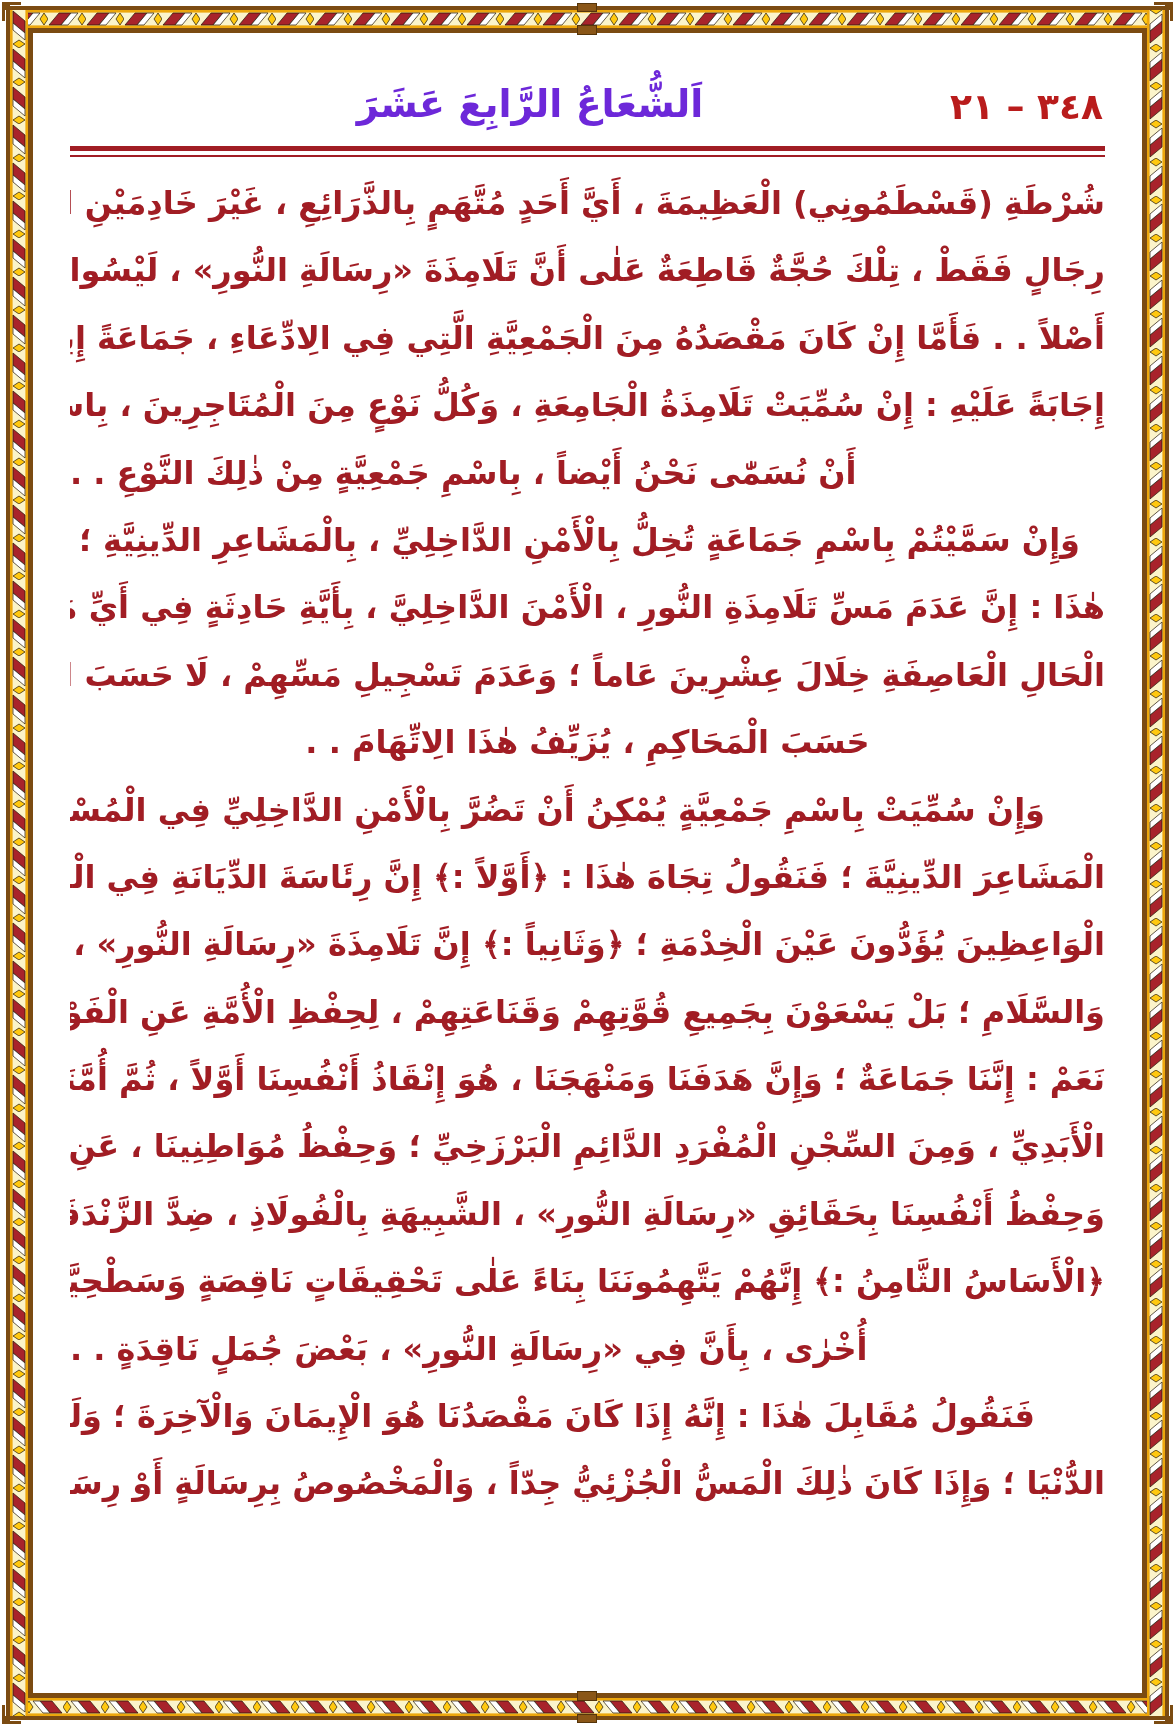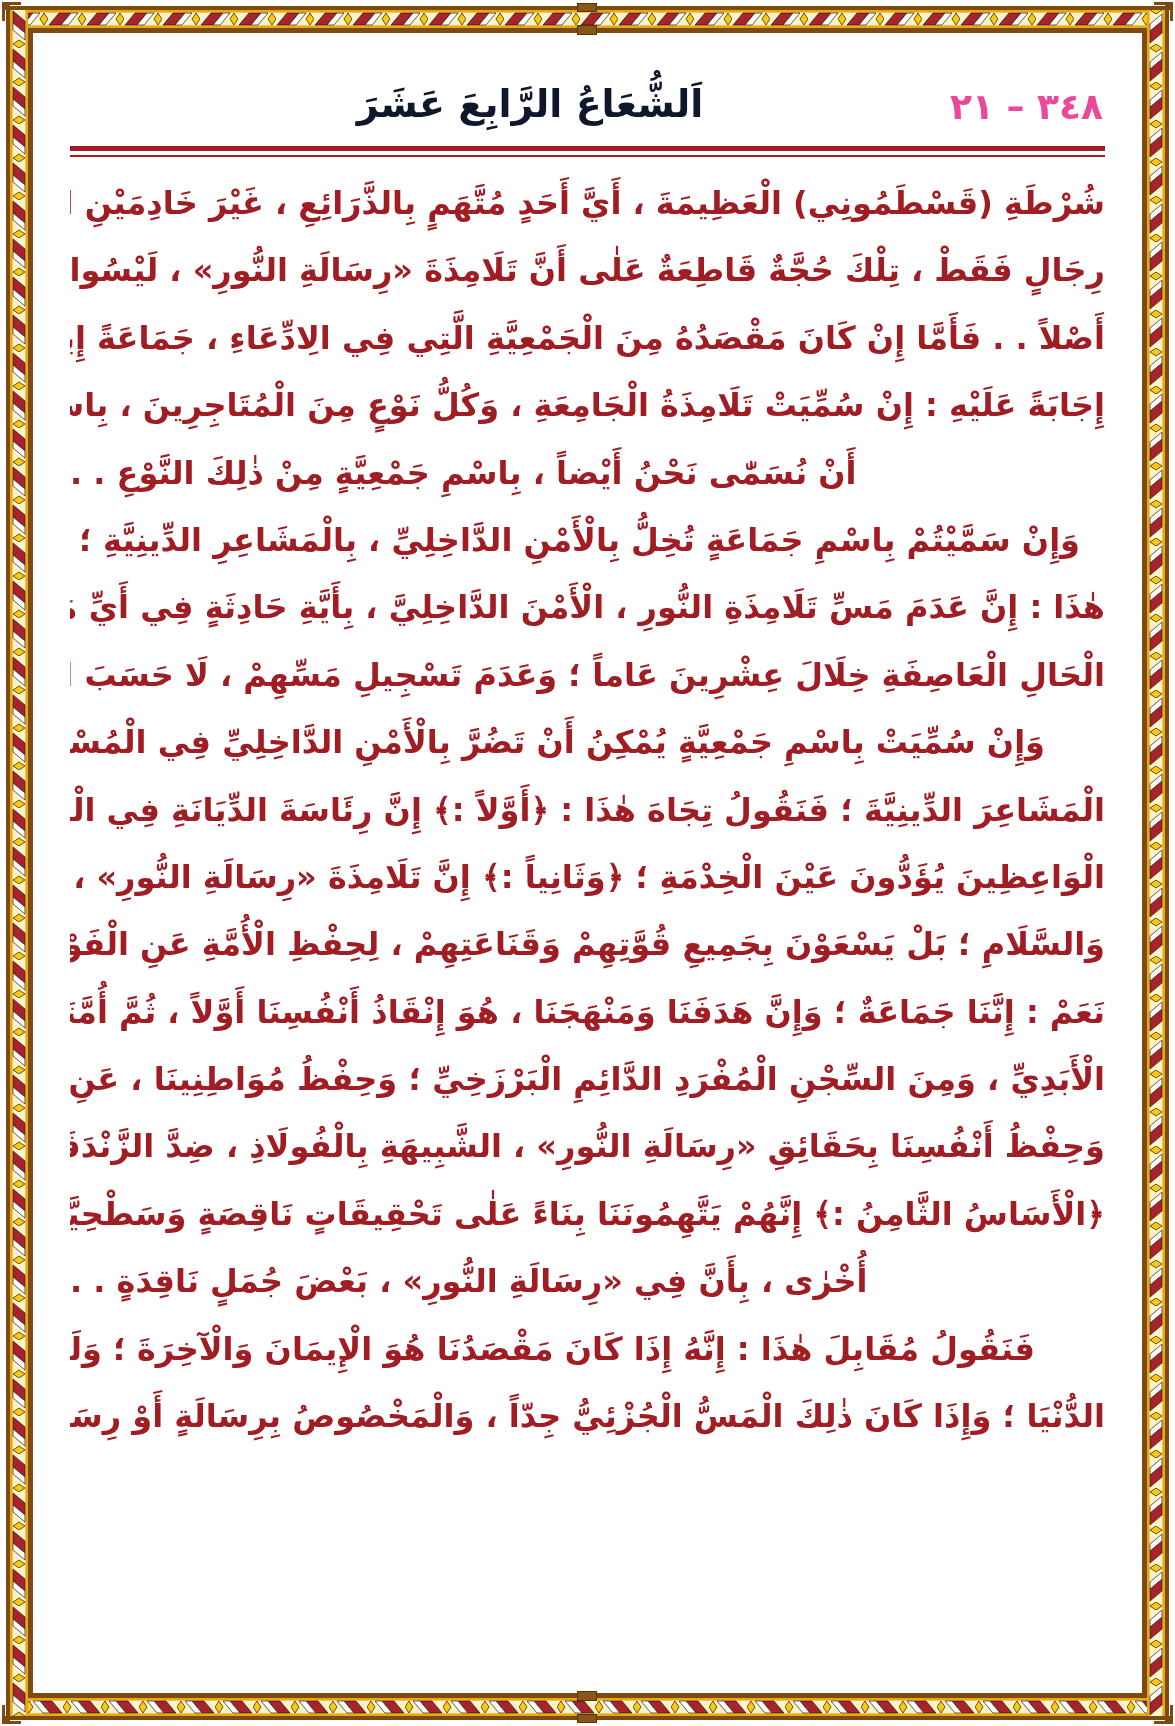--- a/index.html
+++ b/index.html
@@ -32,26 +32,26 @@
   .tab { position:absolute; left:577px; width:20px; background:#8a5617;
          border:1px solid #55350a; box-sizing:border-box; }
   .tab.t1 { top:3px;     height:9px; }
   .tab.t2 { top:25px;    height:10px; }
   .tab.b1 { bottom:3px;  height:9px; }
   .tab.b2 { bottom:25px; height:10px; }
 
   
   .page-number {
     position:absolute; top:86px; right:72px;
-    direction:rtl; color:#ec4899;
+    direction:rtl; color:#b91c1c;
     font-size:36px; font-weight:bold; white-space:nowrap;
   }
   .page-title {
     position:absolute; top:82px; left:330px; width:400px;
-    direction:rtl; text-align:center; color:#0f172a;
+    direction:rtl; text-align:center; color:#6d28d9;
     font-size:38px; font-weight:bold; white-space:nowrap;
   }
   .double-rule {
     position:absolute; left:70px; right:70px; top:146px; height:4px;
     border-top:5px solid #a11d24; border-bottom:2px solid #a11d24;
   }
 
   
   .body-text {
     position:absolute; left:70px; right:70px; top:170px;
@@ -124,20 +124,21 @@
 
   <div class="body-text">
       <div class="line">شُرْطَةِ (قَسْطَمُونِي) الْعَظِيمَةَ ، أَيَّ أَحَدٍ مُتَّهَمٍ بِالذَّرَائِعِ ، غَيْرَ خَادِمَيْنِ اثْنَيْنِ لِي وَغَيْرَ ثَلَاثَةِ</div>
       <div class="line">رِجَالٍ فَقَطْ ، تِلْكَ حُجَّةٌ قَاطِعَةٌ عَلٰى أَنَّ تَلَامِذَةَ «رِسَالَةِ النُّورِ» ، لَيْسُوا جَمْعِيَّةً بِأَيِّ وَجْهٍ</div>
       <div class="line">أَصْلاً . . فَأَمَّا إِنْ كَانَ مَقْصَدُهُ مِنَ الْجَمْعِيَّةِ الَّتِي فِي الِادِّعَاءِ ، جَمَاعَةً إِيمَانِيَّةً وَأُخْرَوِيَّةً ؛ فَنَقُولُ</div>
       <div class="line">إِجَابَةً عَلَيْهِ : إِنْ سُمِّيَتْ تَلَامِذَةُ الْجَامِعَةِ ، وَكُلُّ نَوْعٍ مِنَ الْمُتَاجِرِينَ ، بِاسْمِ جَمْعِيَّاتٍ ؛ فَيُمْكِنُ</div>
       <div class="line align-left">أَنْ نُسَمّٰى نَحْنُ أَيْضاً ، بِاسْمِ جَمْعِيَّةٍ مِنْ ذٰلِكَ النَّوْعِ . .</div>
       <div class="line" style="padding-right: 25px;">وَإِنْ سَمَّيْتُمْ بِاسْمِ جَمَاعَةٍ تُخِلُّ بِالْأَمْنِ الدَّاخِلِيِّ ، بِالْمَشَاعِرِ الدِّينِيَّةِ ؛ فَنَقُولُ مُقَابِلَ</div>
       <div class="line">هٰذَا : إِنَّ عَدَمَ مَسِّ تَلَامِذَةِ النُّورِ ، الْأَمْنَ الدَّاخِلِيَّ ، بِأَيَّةِ حَادِثَةٍ فِي أَيِّ مَكَانٍ ، فِي هٰذِهِ</div>
       <div class="line">الْحَالِ الْعَاصِفَةِ خِلَالَ عِشْرِينَ عَاماً ؛ وَعَدَمَ تَسْجِيلِ مَسِّهِمْ ، لَا حَسَبَ الْحُكُومَةِ ، وَلَا</div>
+      <div class="line align-center">حَسَبَ الْمَحَاكِمِ ، يُزَيِّفُ هٰذَا الِاتِّهَامَ . .</div>
       <div class="line" style="padding-right: 60px;">وَإِنْ سُمِّيَتْ بِاسْمِ جَمْعِيَّةٍ يُمْكِنُ أَنْ تَضُرَّ بِالْأَمْنِ الدَّاخِلِيِّ فِي الْمُسْتَقْبَلِ ، مِنْ تَقْوِيَتِهَا</div>
       <div class="line">الْمَشَاعِرَ الدِّينِيَّةَ ؛ فَنَقُولُ تِجَاهَ هٰذَا : ﴿أَوَّلاً :﴾ إِنَّ رِئَاسَةَ الدِّيَانَةِ فِي الْمُقَدِّمَةِ ، وَجَمِيعَ</div>
       <div class="line">الْوَاعِظِينَ يُؤَدُّونَ عَيْنَ الْخِدْمَةِ ؛ ﴿وَثَانِياً :﴾ إِنَّ تَلَامِذَةَ «رِسَالَةِ النُّورِ» ، لَا يَضُرُّونَ بِالْأَمْنِ</div>
       <div class="line">وَالسَّلَامِ ؛ بَلْ يَسْعَوْنَ بِجَمِيعِ قُوَّتِهِمْ وَقَنَاعَتِهِمْ ، لِحِفْظِ الْأُمَّةِ عَنِ الْفَوْضٰى ، وَتَأْمِينِ الْأَمْنِ</div>
       <div class="line">نَعَمْ : إِنَّنَا جَمَاعَةٌ ؛ وَإِنَّ هَدَفَنَا وَمَنْهَجَنَا ، هُوَ إِنْقَاذُ أَنْفُسِنَا أَوَّلاً ، ثُمَّ أُمَّتَنَا ، مِنَ الْإِعْدَامِ</div>
       <div class="line">الْأَبَدِيِّ ، وَمِنَ السِّجْنِ الْمُفْرَدِ الدَّائِمِ الْبَرْزَخِيِّ ؛ وَحِفْظُ مُوَاطِنِينَا ، عَنِ الْفَوْضٰى وَالطَّيَشَانِ ؛</div>
       <div class="line">وَحِفْظُ أَنْفُسِنَا بِحَقَائِقِ «رِسَالَةِ النُّورِ» ، الشَّبِيهَةِ بِالْفُولَاذِ ، ضِدَّ الزَّنْدَقَةِ الَّتِي هِيَ وَسِيلَةٌ لِإِفْنَاءِ</div>
       <div class="line">﴿الْأَسَاسُ الثَّامِنُ :﴾ إِنَّهُمْ يَتَّهِمُونَنَا بِنَاءً عَلٰى تَحْقِيقَاتٍ نَاقِصَةٍ وَسَطْحِيَّةٍ ، لِأَمَاكِنَ</div>
       <div class="line align-left">أُخْرٰى ، بِأَنَّ فِي «رِسَالَةِ النُّورِ» ، بَعْضَ جُمَلٍ نَاقِدَةٍ . .</div>
       <div class="line" style="padding-right: 70px;">فَنَقُولُ مُقَابِلَ هٰذَا : إِنَّهُ إِذَا كَانَ مَقْصَدُنَا هُوَ الْإِيمَانَ وَالْآخِرَةَ ؛ وَلَيْسَ مُبَارَزَةً مَعَ أَهْلِ</div>

